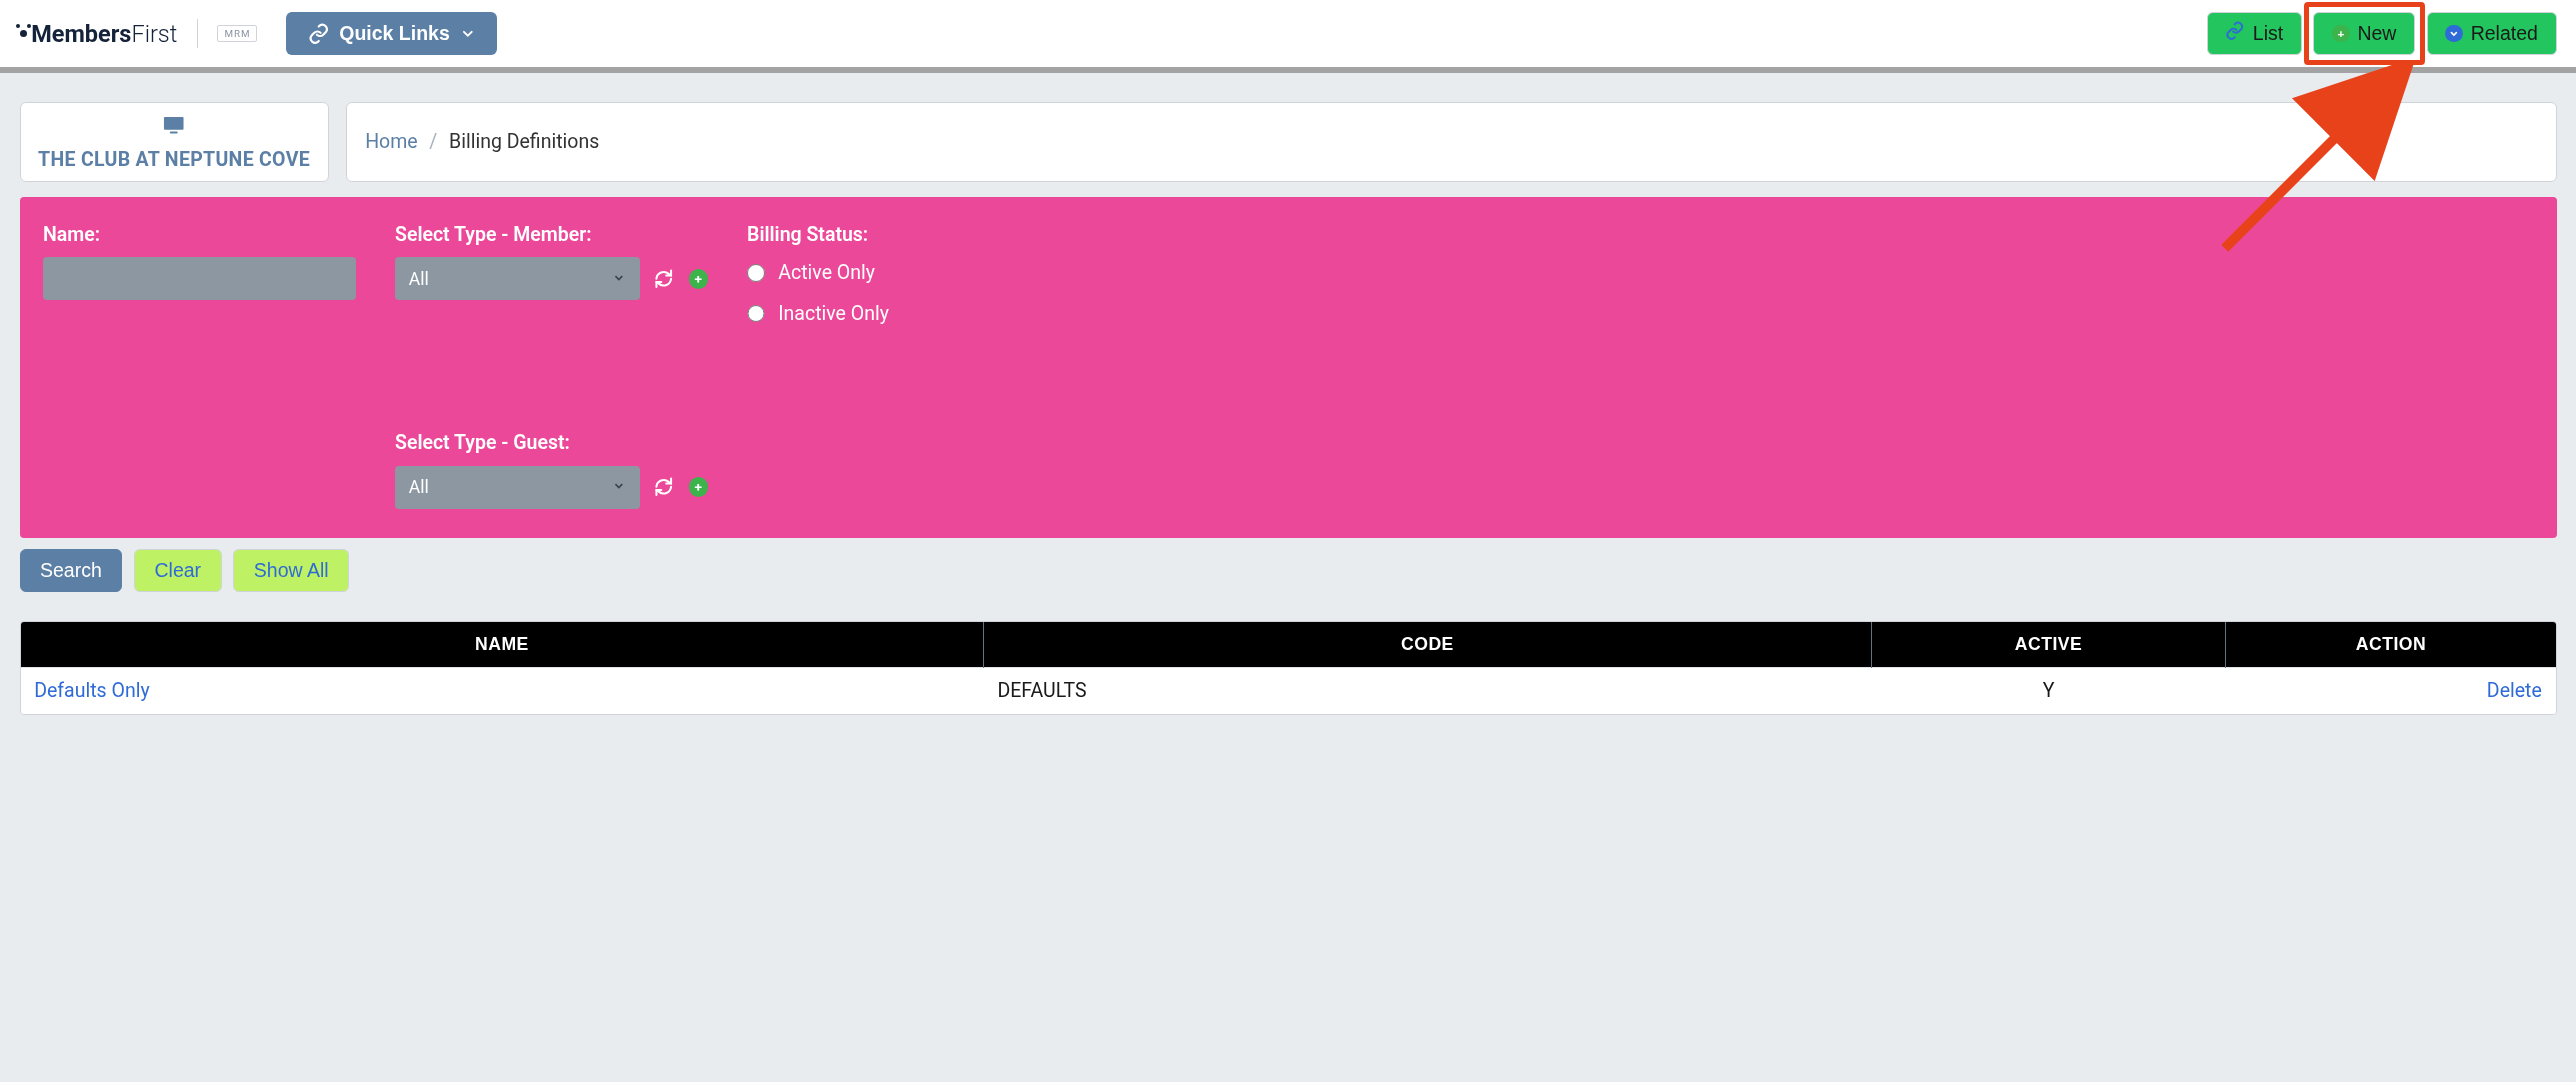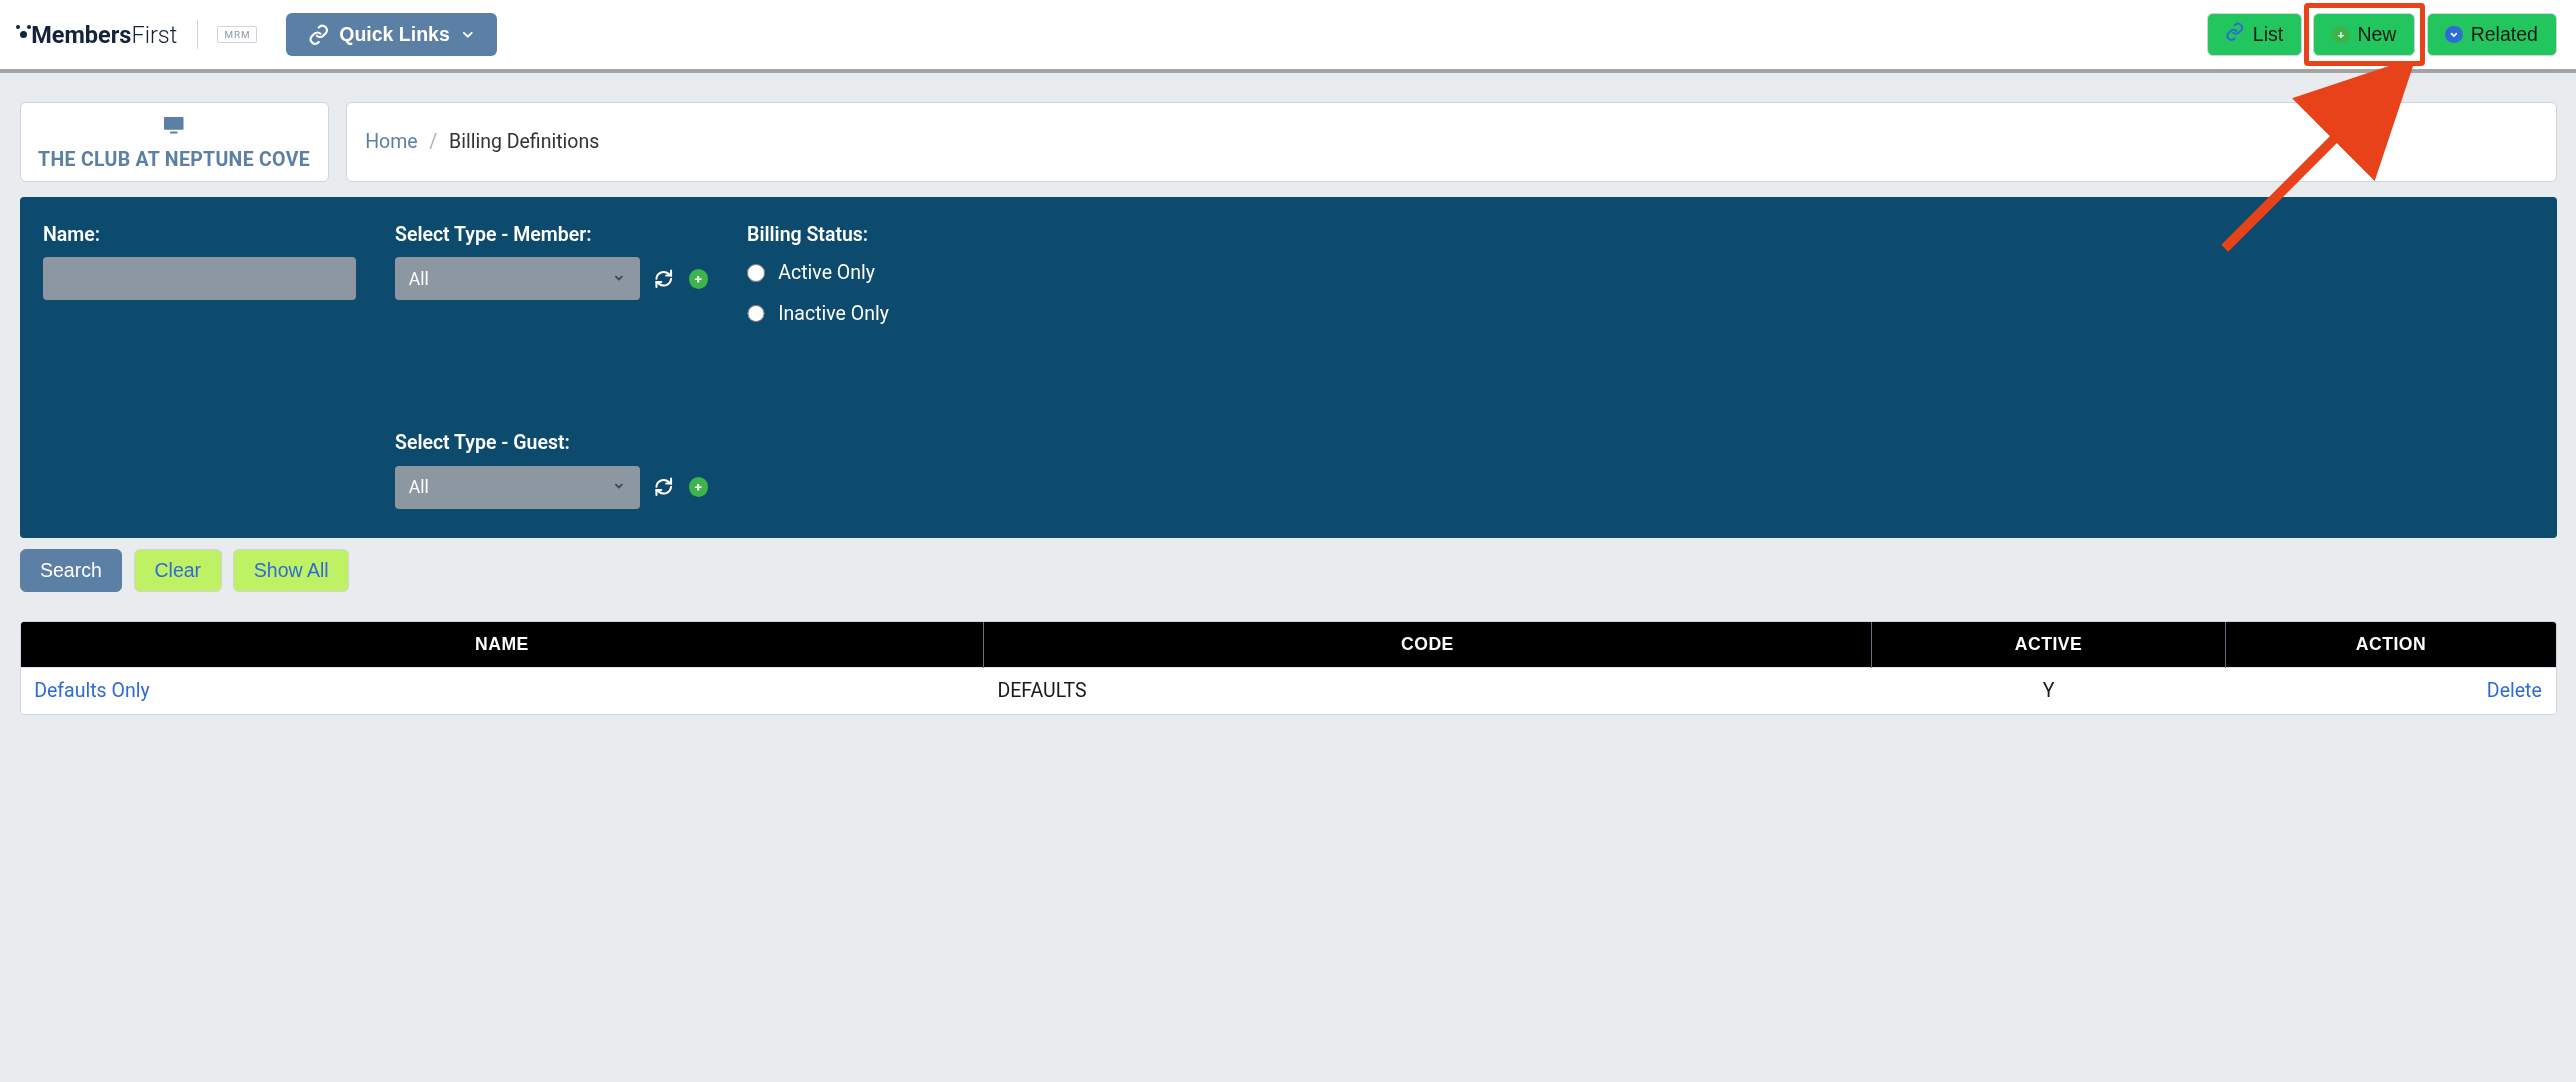--- a/index.html
+++ b/index.html
@@ -10,21 +10,21 @@
     font-size: 17.6px;
   }
 
   
   .topbar {
     background: #fff;
     height: 73px;
     display: flex;
     align-items: center;
     padding: 0 19.5px;
-    border-bottom: 4px solid #a3a3a3;
+    border-bottom: 6px solid #a3a3a3;
   }
   .logo-wrap {
     display: flex;
     align-items: center;
     gap: 9.8px;
   }
   .logo {
     display: flex;
     align-items: center;
     font-weight: 700;
@@ -159,21 +159,21 @@
     font-size: 19.5px;
     color: #333;
     gap: 11.7px;
   }
   .breadcrumb a { color: #5b7fa5; text-decoration: none; cursor:pointer; }
   .breadcrumb .sep { color: #a7afbb; }
 
   
   .filter-panel {
     margin-top: 15.6px;
-    background: #0c4a6e;
+    background: #ec4899;
     border-radius: 3.9px;
     padding: 25.4px 23.5px 29px 23.5px;
     color: #fff;
   }
   .filters {
     display: grid;
     grid-template-columns: 313px 313px 1fr;
     column-gap: 39px;
     row-gap: 25.4px;
     align-items: start;

